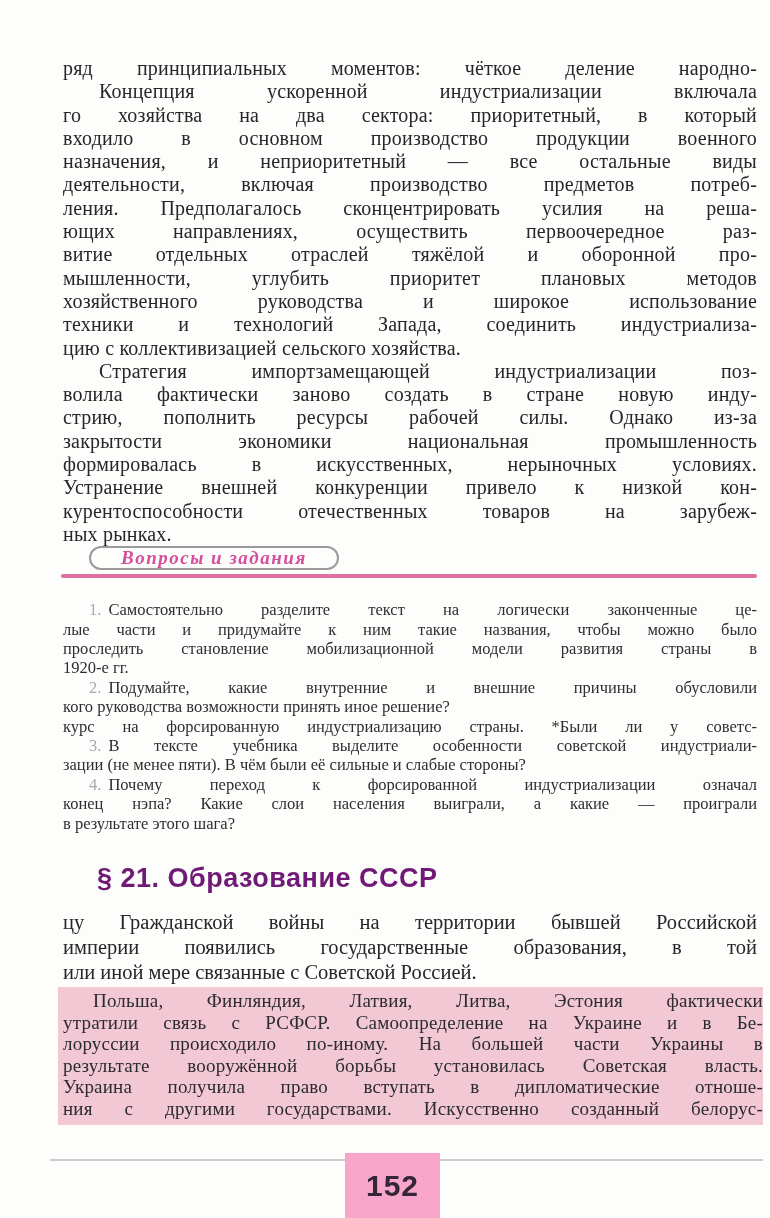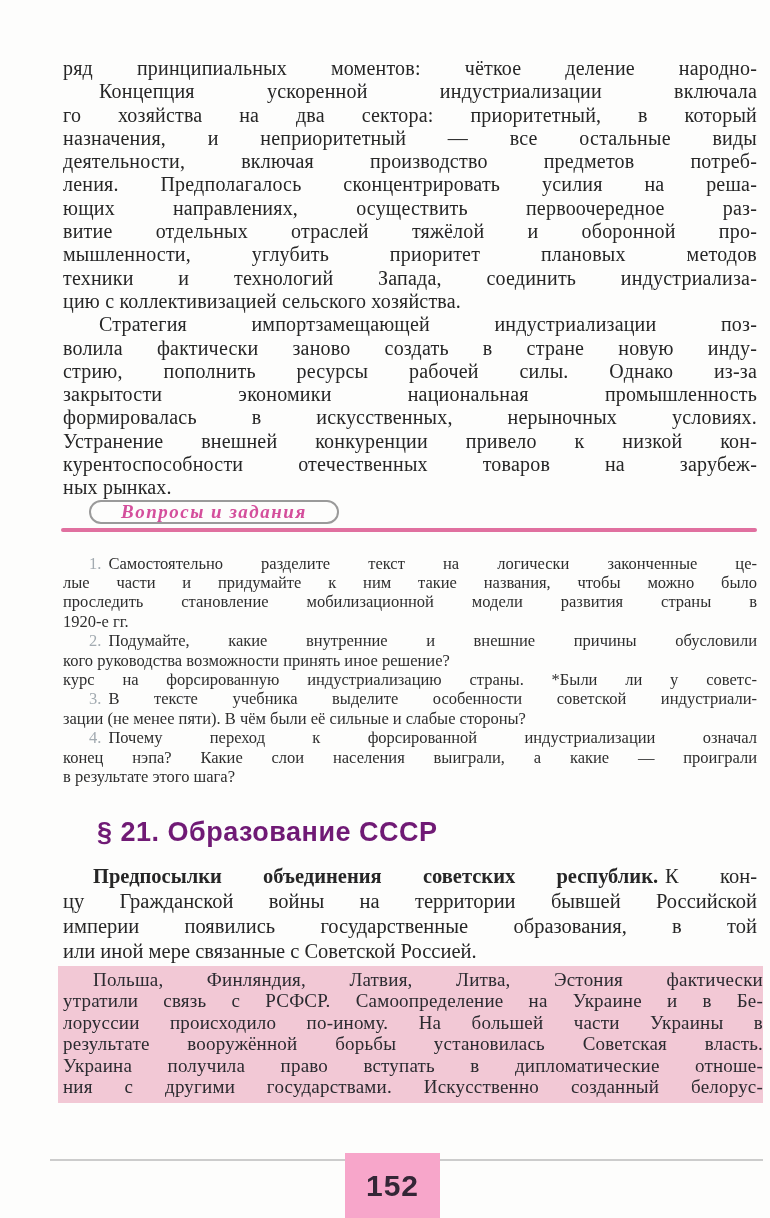--- a/index.html
+++ b/index.html
@@ -76,26 +76,28 @@
 </style>
 </head>
 <body>
 
 <div class="content">
 
   <div class="body-text">
       <div class="line">ряд принципиальных моментов: чёткое деление народно-</div>
       <div class="line indent">Концепция ускоренной индустриализации включала</div>
       <div class="line">го хозяйства на два сектора: приоритетный, в который</div>
+      <div class="line">входило в основном производство продукции военного</div>
       <div class="line">назначения, и неприоритетный — все остальные виды</div>
       <div class="line">деятельности, включая производство предметов потреб-</div>
       <div class="line">ления. Предполагалось сконцентрировать усилия на реша-</div>
       <div class="line">ющих направлениях, осуществить первоочередное раз-</div>
       <div class="line">витие отдельных отраслей тяжёлой и оборонной про-</div>
       <div class="line">мышленности, углубить приоритет плановых методов</div>
+      <div class="line">хозяйственного руководства и широкое использование</div>
       <div class="line">техники и технологий Запада, соединить индустриализа-</div>
       <div class="line last-left">цию с коллективизацией сельского хозяйства.</div>
     </div>
 
   <div class="body-text">
       <div class="line indent">Стратегия импортзамещающей индустриализации поз-</div>
       <div class="line">волила фактически заново создать в стране новую инду-</div>
       <div class="line">стрию, пополнить ресурсы рабочей силы. Однако из-за</div>
       <div class="line">закрытости экономики национальная промышленность</div>
       <div class="line">формировалась в искусственных, нерыночных условиях.</div>
@@ -151,23 +153,20 @@
           <div class="line">конец нэпа? Какие слои населения выиграли, а какие — проиграли</div>
           <div class="line last-left">в результате этого шага?</div>
         </div>
     </div>
 
   </div>
 
   <h2 class="section-heading">§ 21. Образование СССР</h2>
 
   <div class="intro">
-    <div class="line intro-first">
-      <b class="lead">Предпосылки объединения советских республик.</b><span>К кон-</span>
-    </div>
     <div>
         <div class="line">цу Гражданской войны на территории бывшей Российской</div>
         <div class="line">империи появились государственные образования, в той</div>
         <div class="line last-left">или иной мере связанные с Советской Россией.</div>
       </div>
   </div>
 
   <div class="highlight">
       <div class="line indent">Польша, Финляндия, Латвия, Литва, Эстония фактически</div>
       <div class="line">утратили связь с РСФСР. Самоопределение на Украине и в Бе-</div>

